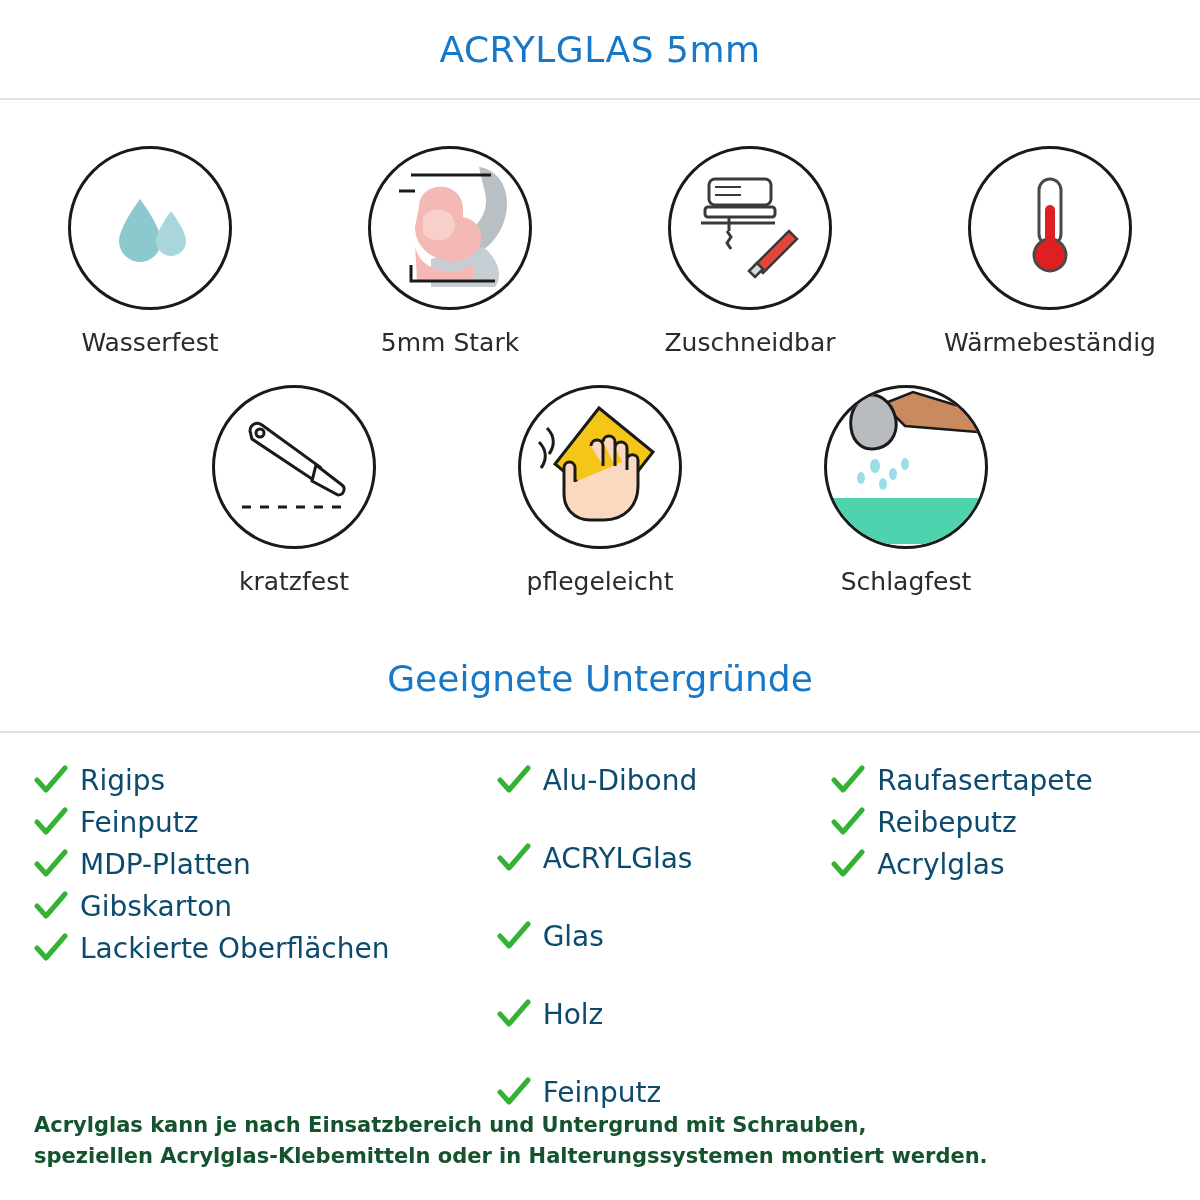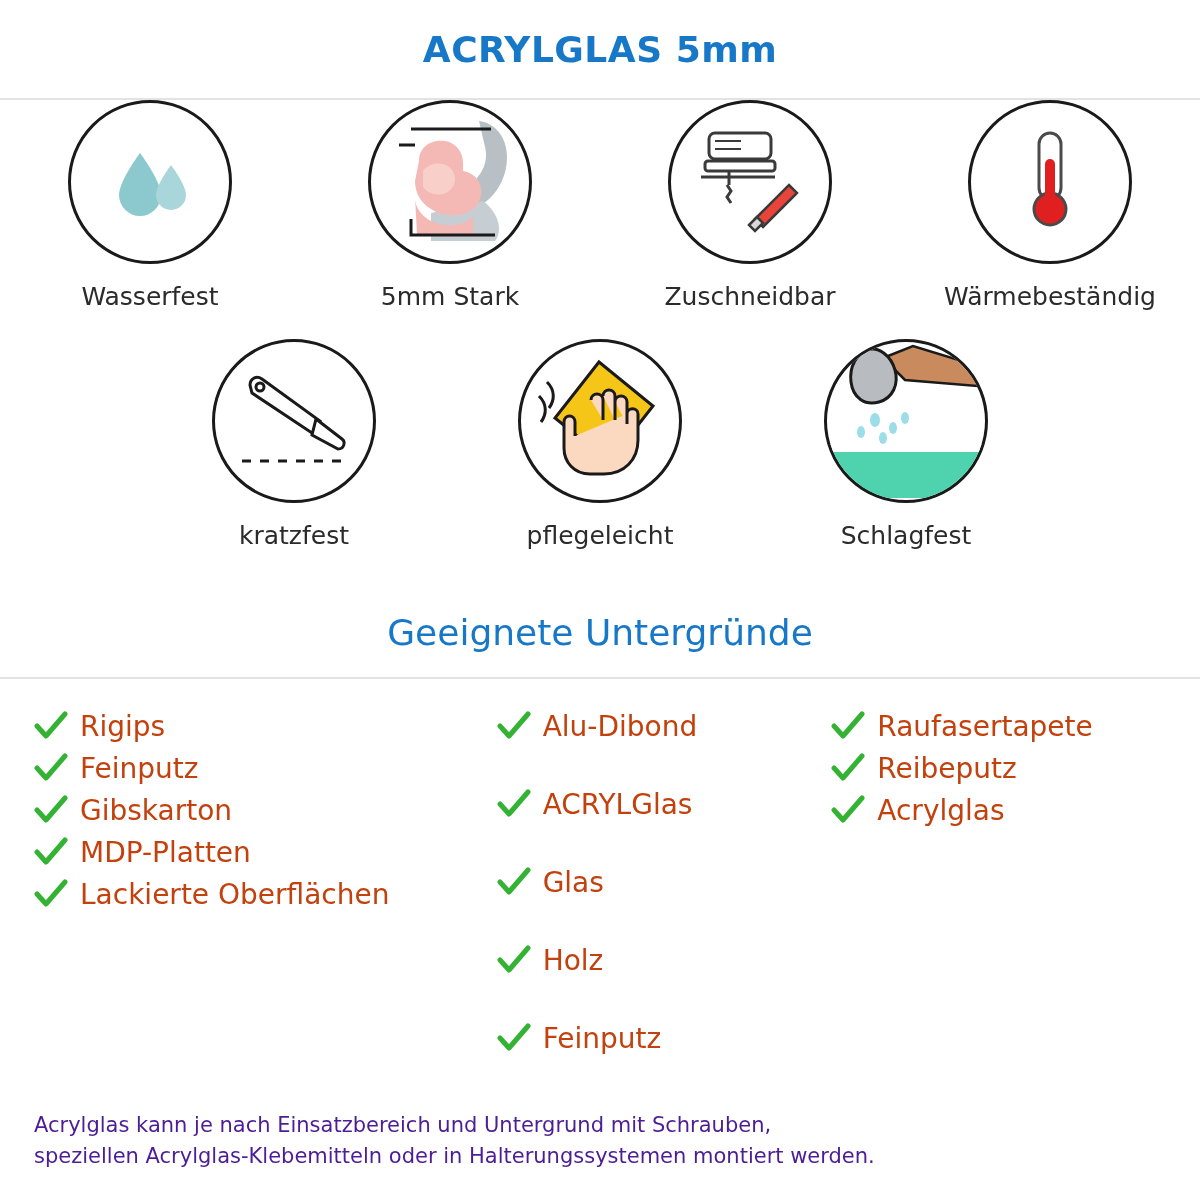--- a/index.html
+++ b/index.html
@@ -27,25 +27,26 @@
     display: flex;
     align-items: center;
     justify-content: center;
     border-bottom: 2px solid #e3e3e3;
     box-sizing: border-box;
   }
   .header-title {
     font-size: 36px;
     color: #1878c8;
     letter-spacing: 0.5px;
-    font-weight: 700;
+    font-weight: 400;
   }
 
   
   .features {
+    padding-top: 46px;
   }
   .feature-row {
     display: flex;
     justify-content: center;
   }
   .feature-row.row1 .feature { width: 300px; }
   .feature-row.row2 { margin-top: 28px; gap: 6px; }
   .feature-row.row2 .feature { width: 300px; }
   .feature {
     display: flex;
@@ -68,21 +69,21 @@
     margin-top: 18px;
     font-size: 25px;
     color: #2b2b2b;
     white-space: nowrap;
   }
 
   
   .section-title-wrap {
     margin-top: 62px;
     text-align: center;
-    padding-bottom: 24px;
+    padding-bottom: 32px;
     border-bottom: 2px solid #e3e3e3;
   }
   .section-title {
     font-size: 36px;
     color: #1878c8;
     font-weight: 400;
   }
 
   
   .substrates {
@@ -106,33 +107,34 @@
   .check {
     width: 34px;
     flex: 0 0 34px;
     height: 30px;
     position: relative;
     margin-right: 12px;
   }
   .check svg { display: block; }
   .subs-label {
     font-size: 28px;
-    color: #c2410c;
+    color: #0c4a6e;
     white-space: nowrap;
   }
 
   
   .footnote {
     position: absolute;
     left: 34px;
     right: 32px;
     bottom: 28px;
     font-size: 21px;
     line-height: 31px;
-    color: #4c1d95;
+    color: #14532d;
+    font-weight: bold;
   }
   .footnote div { white-space: nowrap; }
 </style>
 </head>
 <body>
 
 <div class="page">
 
   <div class="header">
     <div class="header-title">ACRYLGLAS 5mm</div>
@@ -284,29 +286,29 @@
             </svg>
           </span>
         <span class="subs-label">Feinputz</span>
       </div>
       <div class="subs-item">
         <span class="check">
             <svg width="34" height="30" viewBox="0 0 34 30">
               <path d="M3 15 L12 25 L31 3" fill="none" stroke="#34b233" stroke-width="5" stroke-linecap="round" stroke-linejoin="round"></path>
             </svg>
           </span>
+        <span class="subs-label">MDP-Platten</span>
+      </div>
+      <div class="subs-item">
+        <span class="check">
+            <svg width="34" height="30" viewBox="0 0 34 30">
+              <path d="M3 15 L12 25 L31 3" fill="none" stroke="#34b233" stroke-width="5" stroke-linecap="round" stroke-linejoin="round"></path>
+            </svg>
+          </span>
         <span class="subs-label">Gibskarton</span>
-      </div>
-      <div class="subs-item">
-        <span class="check">
-            <svg width="34" height="30" viewBox="0 0 34 30">
-              <path d="M3 15 L12 25 L31 3" fill="none" stroke="#34b233" stroke-width="5" stroke-linecap="round" stroke-linejoin="round"></path>
-            </svg>
-          </span>
-        <span class="subs-label">MDP-Platten</span>
       </div>
       <div class="subs-item">
         <span class="check">
             <svg width="34" height="30" viewBox="0 0 34 30">
               <path d="M3 15 L12 25 L31 3" fill="none" stroke="#34b233" stroke-width="5" stroke-linecap="round" stroke-linejoin="round"></path>
             </svg>
           </span>
         <span class="subs-label">Lackierte Oberflächen</span>
       </div>
     </div>

